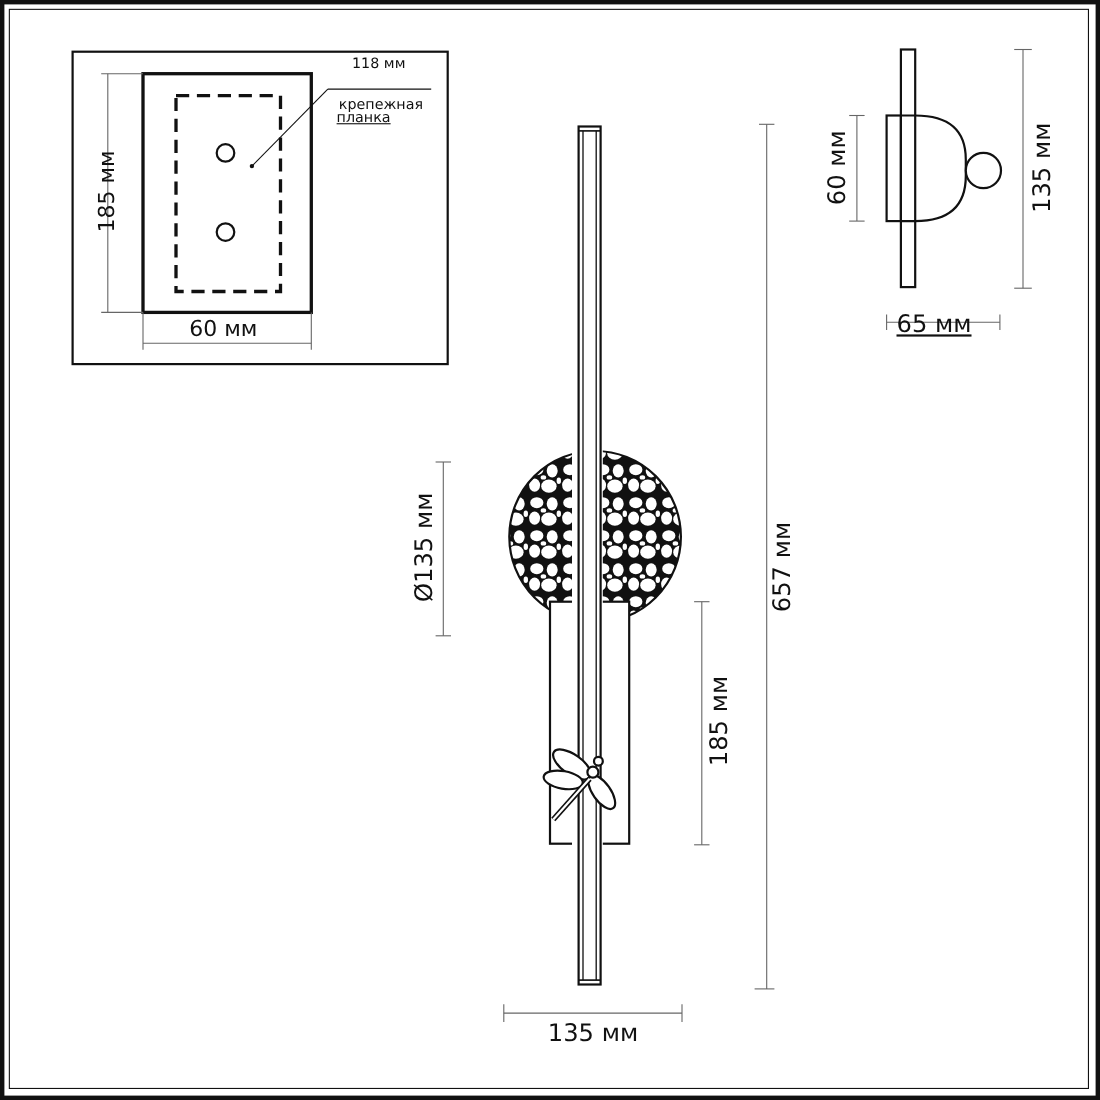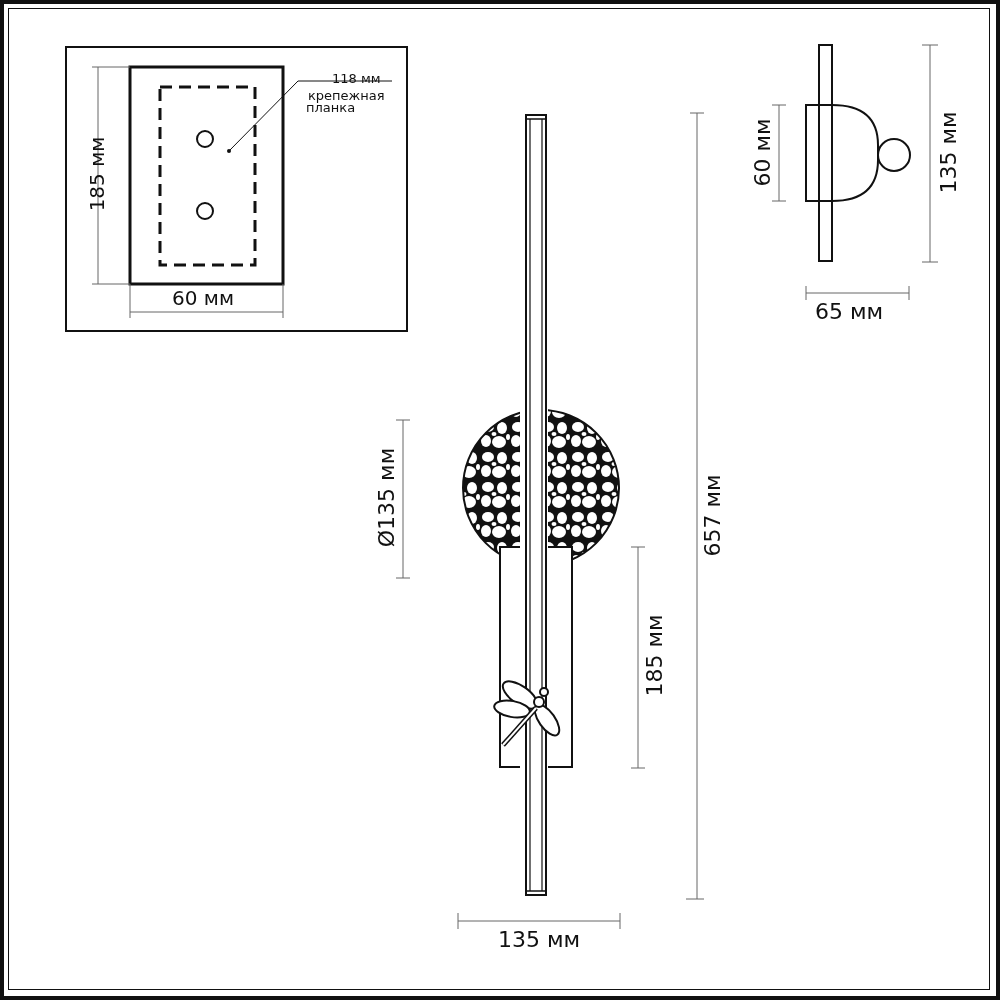--- a/index.html
+++ b/index.html
@@ -110,24 +110,24 @@
     <line x1="686" y1="899" x2="704" y2="899" stroke="#666" stroke-width="1"></line>
 
     <line x1="458" y1="921" x2="620" y2="921" stroke="#666" stroke-width="1"></line>
     <line x1="458" y1="913" x2="458" y2="929" stroke="#666" stroke-width="1"></line>
     <line x1="620" y1="913" x2="620" y2="929" stroke="#666" stroke-width="1"></line>
   </g>
 </svg>
 
 <div class="lbl dim rot" style="left:42px;top:162px;width:110px;text-align:center;font-size:20px;">185 мм</div>
 <div class="lbl dim" style="left:172px;top:286px;font-size:20px;">60 мм</div>
-<div class="lbl small" style="left:320px;top:72px;margin-left:12px;">118 мм</div>
+<div class="lbl small" style="left:320px;top:52px;">118 мм</div>
 <div class="lbl small" style="left:308px;top:89px;">крепежная</div>
-<div class="lbl small" style="left:306px;top:101px;">планка</div>
+<div class="lbl small" style="left:306px;top:101px;text-decoration:underline;">планка</div>
 
 <div class="lbl dim rot" style="left:712px;top:140px;width:100px;text-align:center;">60 мм</div>
 <div class="lbl dim rot" style="left:893px;top:140px;width:110px;text-align:center;">135 мм</div>
-<div class="lbl dim" style="left:815px;top:299px;">65 мм</div>
+<div class="lbl dim" style="left:815px;top:283px;text-decoration:underline;">65 мм</div>
 
 <div class="lbl dim rot" style="left:321px;top:485px;width:130px;text-align:center;">Ø135 мм</div>
 <div class="lbl dim rot" style="left:599px;top:643px;width:110px;text-align:center;">185 мм</div>
 <div class="lbl dim rot" style="left:657px;top:503px;width:110px;text-align:center;">657 мм</div>
 <div class="lbl dim" style="left:498px;top:927px;">135 мм</div>
 
 </body></html>

